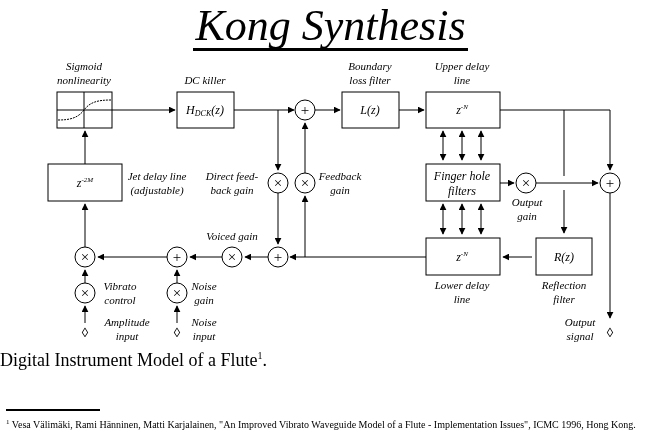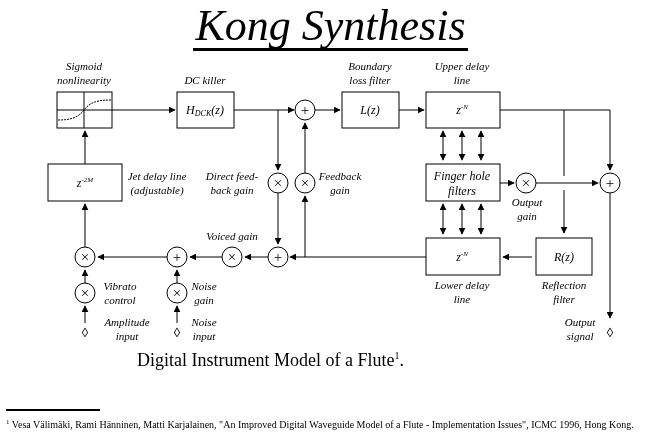--- a/index.html
+++ b/index.html
@@ -2,21 +2,21 @@
 <html><head>
 <meta charset="utf-8">
 <style>
   html, body { margin:0; padding:0; background:#fff; }
   body { width:661px; height:442px; position:relative; overflow:hidden; font-family:"Liberation Serif", serif; color:#000; }
   #diagram { position:absolute; left:0; top:0; }
   .lbl { font-family:"Liberation Serif", serif; font-style:italic; font-size:11px; fill:#000; }
   .boxtxt { font-family:"Liberation Serif", serif; font-style:italic; font-size:12px; fill:#000; }
   .title { position:absolute; left:0; width:661px; top:4px; text-align:center; }
   .title span { font-family:"Liberation Serif", serif; font-style:italic; font-size:44px; border-bottom:3px solid #000; line-height:44px; padding:0 2px; display:inline-block; }
-  .caption { position:absolute; left:0; width:541px; top:350px; text-align:center; font-family:"Liberation Serif", serif; font-size:18px; }
+  .caption { position:absolute; left:0; width:541px; top:350px; font-family:"Liberation Serif", serif; font-size:18px; }
   .caption sup { font-size:10px; }
   .fn-rule { position:absolute; left:6px; top:409px; width:94px; height:2px; background:#000; }
   .footnote { position:absolute; left:6px; top:418px; font-family:"Liberation Serif", serif; font-size:10px; white-space:nowrap; }
   .footnote sup { font-size:7px; }
 </style>
 </head>
 <body>
 
 <div class="title"><span>Kong Synthesis</span></div>
 
@@ -164,13 +164,13 @@
     <text x="127" y="326">Amplitude</text>
     <text x="127" y="340">input</text>
     <text x="204" y="326">Noise</text>
     <text x="204" y="340">input</text>
   </g>
 </svg>
 
 <div class="caption"><span>Digital Instrument Model of a Flute</span><sup>1</sup><span>.</span></div>
 
 <div class="fn-rule"></div>
-<div class="footnote"><sup>1</sup> <span>Vesa Välimäki, Rami Hänninen, Matti Karjalainen, "An Improved Digital Waveguide Model of a Flute - Implementation Issues", ICMC 1996, Hong Kong.</span></div>
+<div class="footnote"><sup>1</sup> <span>Vesa Välimäki, Rami Hänninen, Matti Karjalainen, "An Improved Vibrato Waveguide Model of a Flute - Implementation Issues", ICMC 1996, Hong Kong.</span></div>
 
 </body></html>

